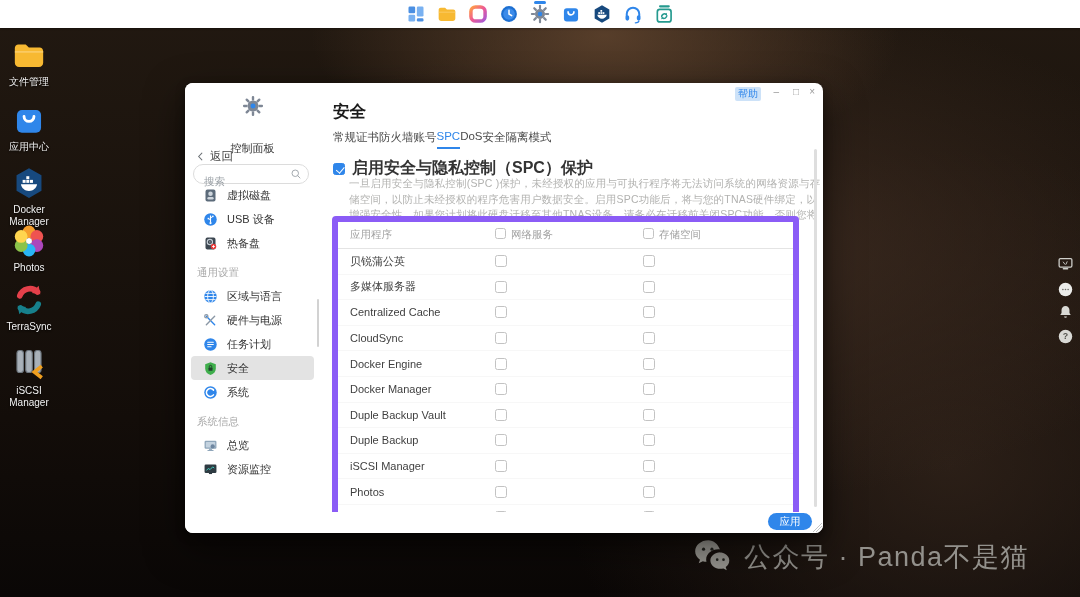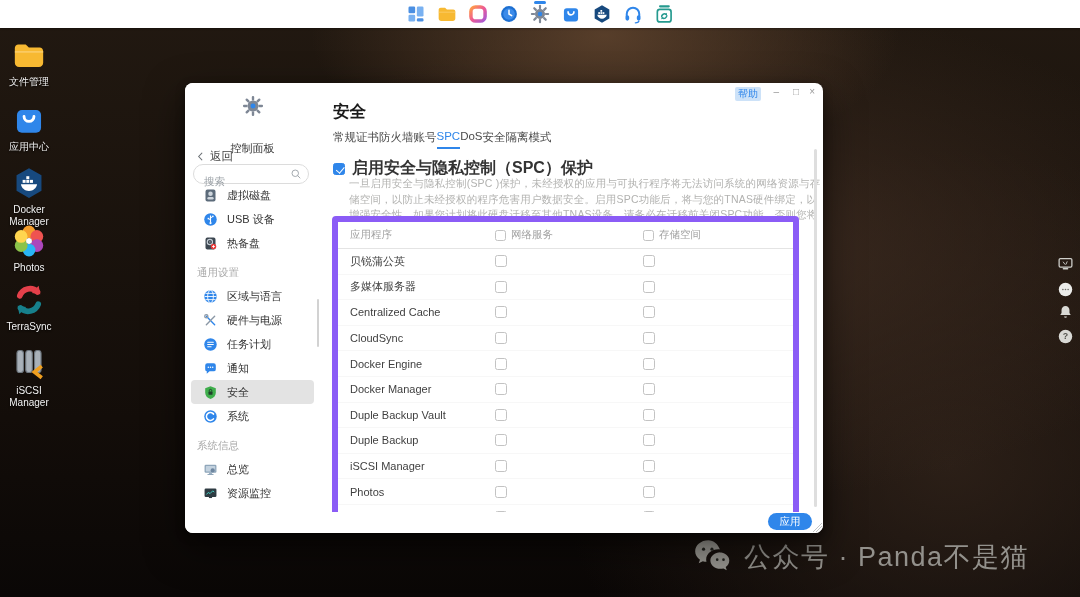--- a/index.html
+++ b/index.html
@@ -58,21 +58,21 @@
   .content{position:absolute;left:135px;top:0;right:0;bottom:0}
   .page-title{position:absolute;left:13px;top:18px;font-size:16.5px;font-weight:bold;color:#1b1b1b}
   .tabs{position:absolute;left:13px;top:47px;display:flex;}
   .tab{font-size:11.5px;color:#4a4a4a;padding-bottom:4px;cursor:pointer}
   .tab.active{color:#2f86ea;border-bottom:2px solid #2f86ea}
   .spc-row{position:absolute;left:13px;top:75px;display:flex;align-items:center;gap:7px}
   .spc-label{font-size:16px;font-weight:bold;color:#333}
   .desc{position:absolute;left:29px;top:93px;width:478px;font-size:10.5px;line-height:15.5px;color:#b2b2b0;letter-spacing:.2px}
   .apps-table{position:absolute;left:12px;top:133px;width:455px;border:6px solid #8b5cf6;border-radius:4px;background:#fff}
   .thead{display:grid;grid-template-columns:145px 148px 1fr;height:26px;align-items:center;padding-left:12px;border-bottom:1px solid #e4e4e4;color:#a2a2a2;font-size:10.5px}
-  .th-col{display:flex;align-items:center;gap:5px}
+  .th-col{display:flex;gap:5px}
   .thead .cb{width:11px;height:11px}
   .trow{display:grid;grid-template-columns:145px 148px 1fr;height:24.6px;align-items:center;padding-left:12px;font-size:11px;color:#3f3f3f;border-bottom:1px solid #f7f7f7}
   .trow:last-child{border-bottom:none}
   .cb{width:12px;height:12px;border:1px solid #c3c3c3;border-radius:2.5px;background:#fff;display:inline-block;position:relative;cursor:pointer;box-sizing:border-box}
   .cb.checked{background:#2f86ea;border-color:#2f86ea}
   .cb.checked::after{content:"";position:absolute;left:3.5px;top:1px;width:3.5px;height:6.5px;border:solid #fff;border-width:0 1.8px 1.8px 0;transform:rotate(40deg)}
   .vscroll{position:absolute;right:6px;top:66px;bottom:26px;width:3px;background:#dedede;border-radius:2px;z-index:2}
   .footer{position:absolute;left:0;right:0;bottom:0;height:21px;background:#fff;z-index:3}
   .apply{position:absolute;right:11px;bottom:3px;width:44px;height:17px;border-radius:9px;background:#2f86ea;color:#fff;font-size:10.5px;border:none;display:flex;align-items:center;justify-content:center;padding:0;font-family:inherit;cursor:pointer;z-index:4}
   .grip{position:absolute;right:1px;bottom:1px;width:9px;height:9px;z-index:6;
@@ -334,31 +334,20 @@
           <span class="side-label">硬件与电源</span>
         </div>
         <div class="side-item">
           <span class="icon" style="width: 15px; height: 15px;">
             <svg viewBox="0 0 24 24" xmlns="http://www.w3.org/2000/svg">
               <circle cx="12" cy="12" r="10" fill="#2f86ea"></circle>
               <path d="M7.5 8.5h9M7.5 12h9M7.5 15.5h5.5" stroke="#fff" stroke-width="1.7" stroke-linecap="round"></path>
             </svg>
           </span>
           <span class="side-label">任务计划</span>
-        </div>
-        <div class="side-item">
-          <span class="icon" style="width: 15px; height: 15px;">
-            <svg viewBox="0 0 24 24" xmlns="http://www.w3.org/2000/svg">
-              <path d="M3.5 7A3.5 3.5 0 0 1 7 3.5h10A3.5 3.5 0 0 1 20.5 7v6a3.5 3.5 0 0 1-3.5 3.5h-6.5L6 20.5v-4A3.5 3.5 0 0 1 3.5 13z" fill="#2f86ea"></path>
-              <circle cx="8.5" cy="10" r="1.2" fill="#fff"></circle>
-              <circle cx="12" cy="10" r="1.2" fill="#fff"></circle>
-              <circle cx="15.5" cy="10" r="1.2" fill="#fff"></circle>
-            </svg>
-          </span>
-          <span class="side-label">通知</span>
         </div>
         <div class="side-item selected">
           <span class="icon" style="width: 15px; height: 15px;">
             <svg viewBox="0 0 24 24" xmlns="http://www.w3.org/2000/svg">
               <path d="M12 1.8l8.5 3.2v6.8c0 5.3-3.6 9-8.5 10.4C7.1 20.8 3.5 17.1 3.5 11.8V5z" fill="#3fae4c"></path>
               <rect x="8.8" y="10.5" width="6.4" height="5.2" rx="1" fill="#21402c"></rect>
               <path d="M10 10.5V9a2 2 0 0 1 4 0v1.5" fill="none" stroke="#21402c" stroke-width="1.6"></path>
             </svg>
           </span>
           <span class="side-label">安全</span>

